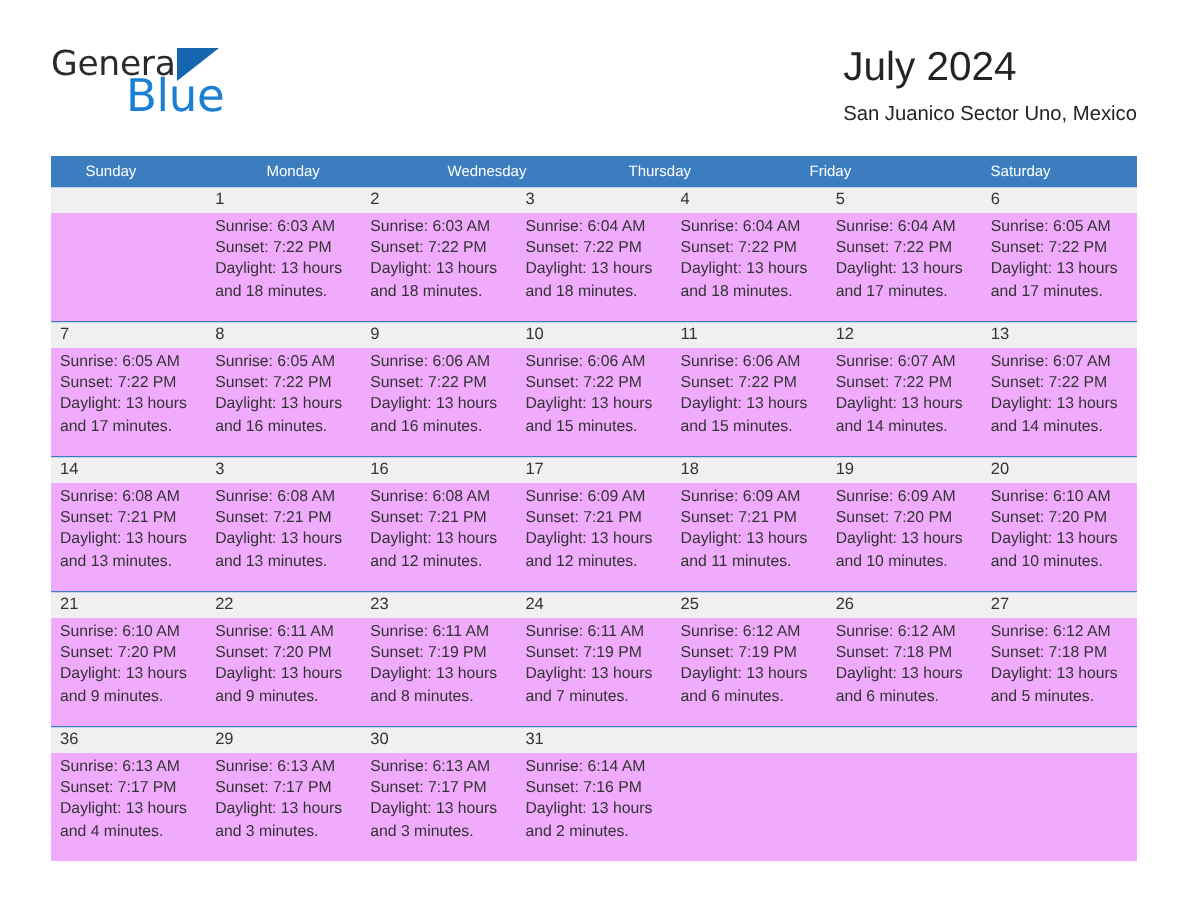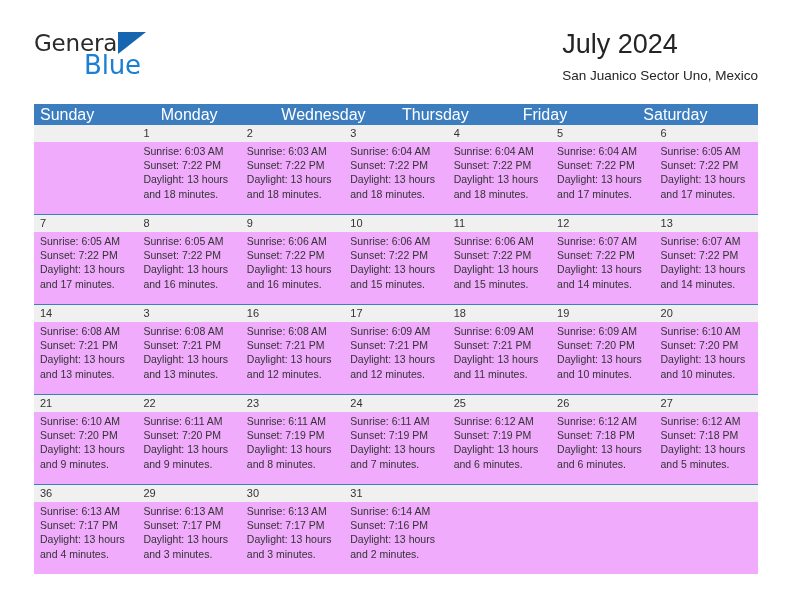--- a/index.html
+++ b/index.html
@@ -47,21 +47,21 @@
     line-height: 26px;
     letter-spacing: -0.2px;
     color: #2b2b2b;
     font-family: "DejaVu Sans", sans-serif;
     font-weight: 400;
   }
   .brand-blue {
     position: absolute;
     left: 50px;
     top: 22px;
-    font-size: 26px;
+    font-size: 30px;
     line-height: 26px;
     letter-spacing: -0.2px;
     color: #1b7fd4;
     font-family: "DejaVu Sans", sans-serif;
     font-weight: 400;
   }
   .brand-triangle {
     position: absolute;
     left: 84px;
     top: 2px;
@@ -103,23 +103,23 @@
   }
 
   .dow-row {
     display: flex;
     background: #3b7dbf;
     height: 21px;
   }
   .dow-cell {
     flex: 1 1 0;
     color: #ffffff;
-    font-size: 16px;
+    font-size: 10px;
     line-height: 21px;
-    padding-left: 6px;
+    padding-left: 23px;
     box-sizing: border-box;
     white-space: nowrap;
     overflow: hidden;
   }
 
   .week {
     border-top: 1px solid #3b7dbf;
   }
   .week:first-of-type {
     border-top: none;

